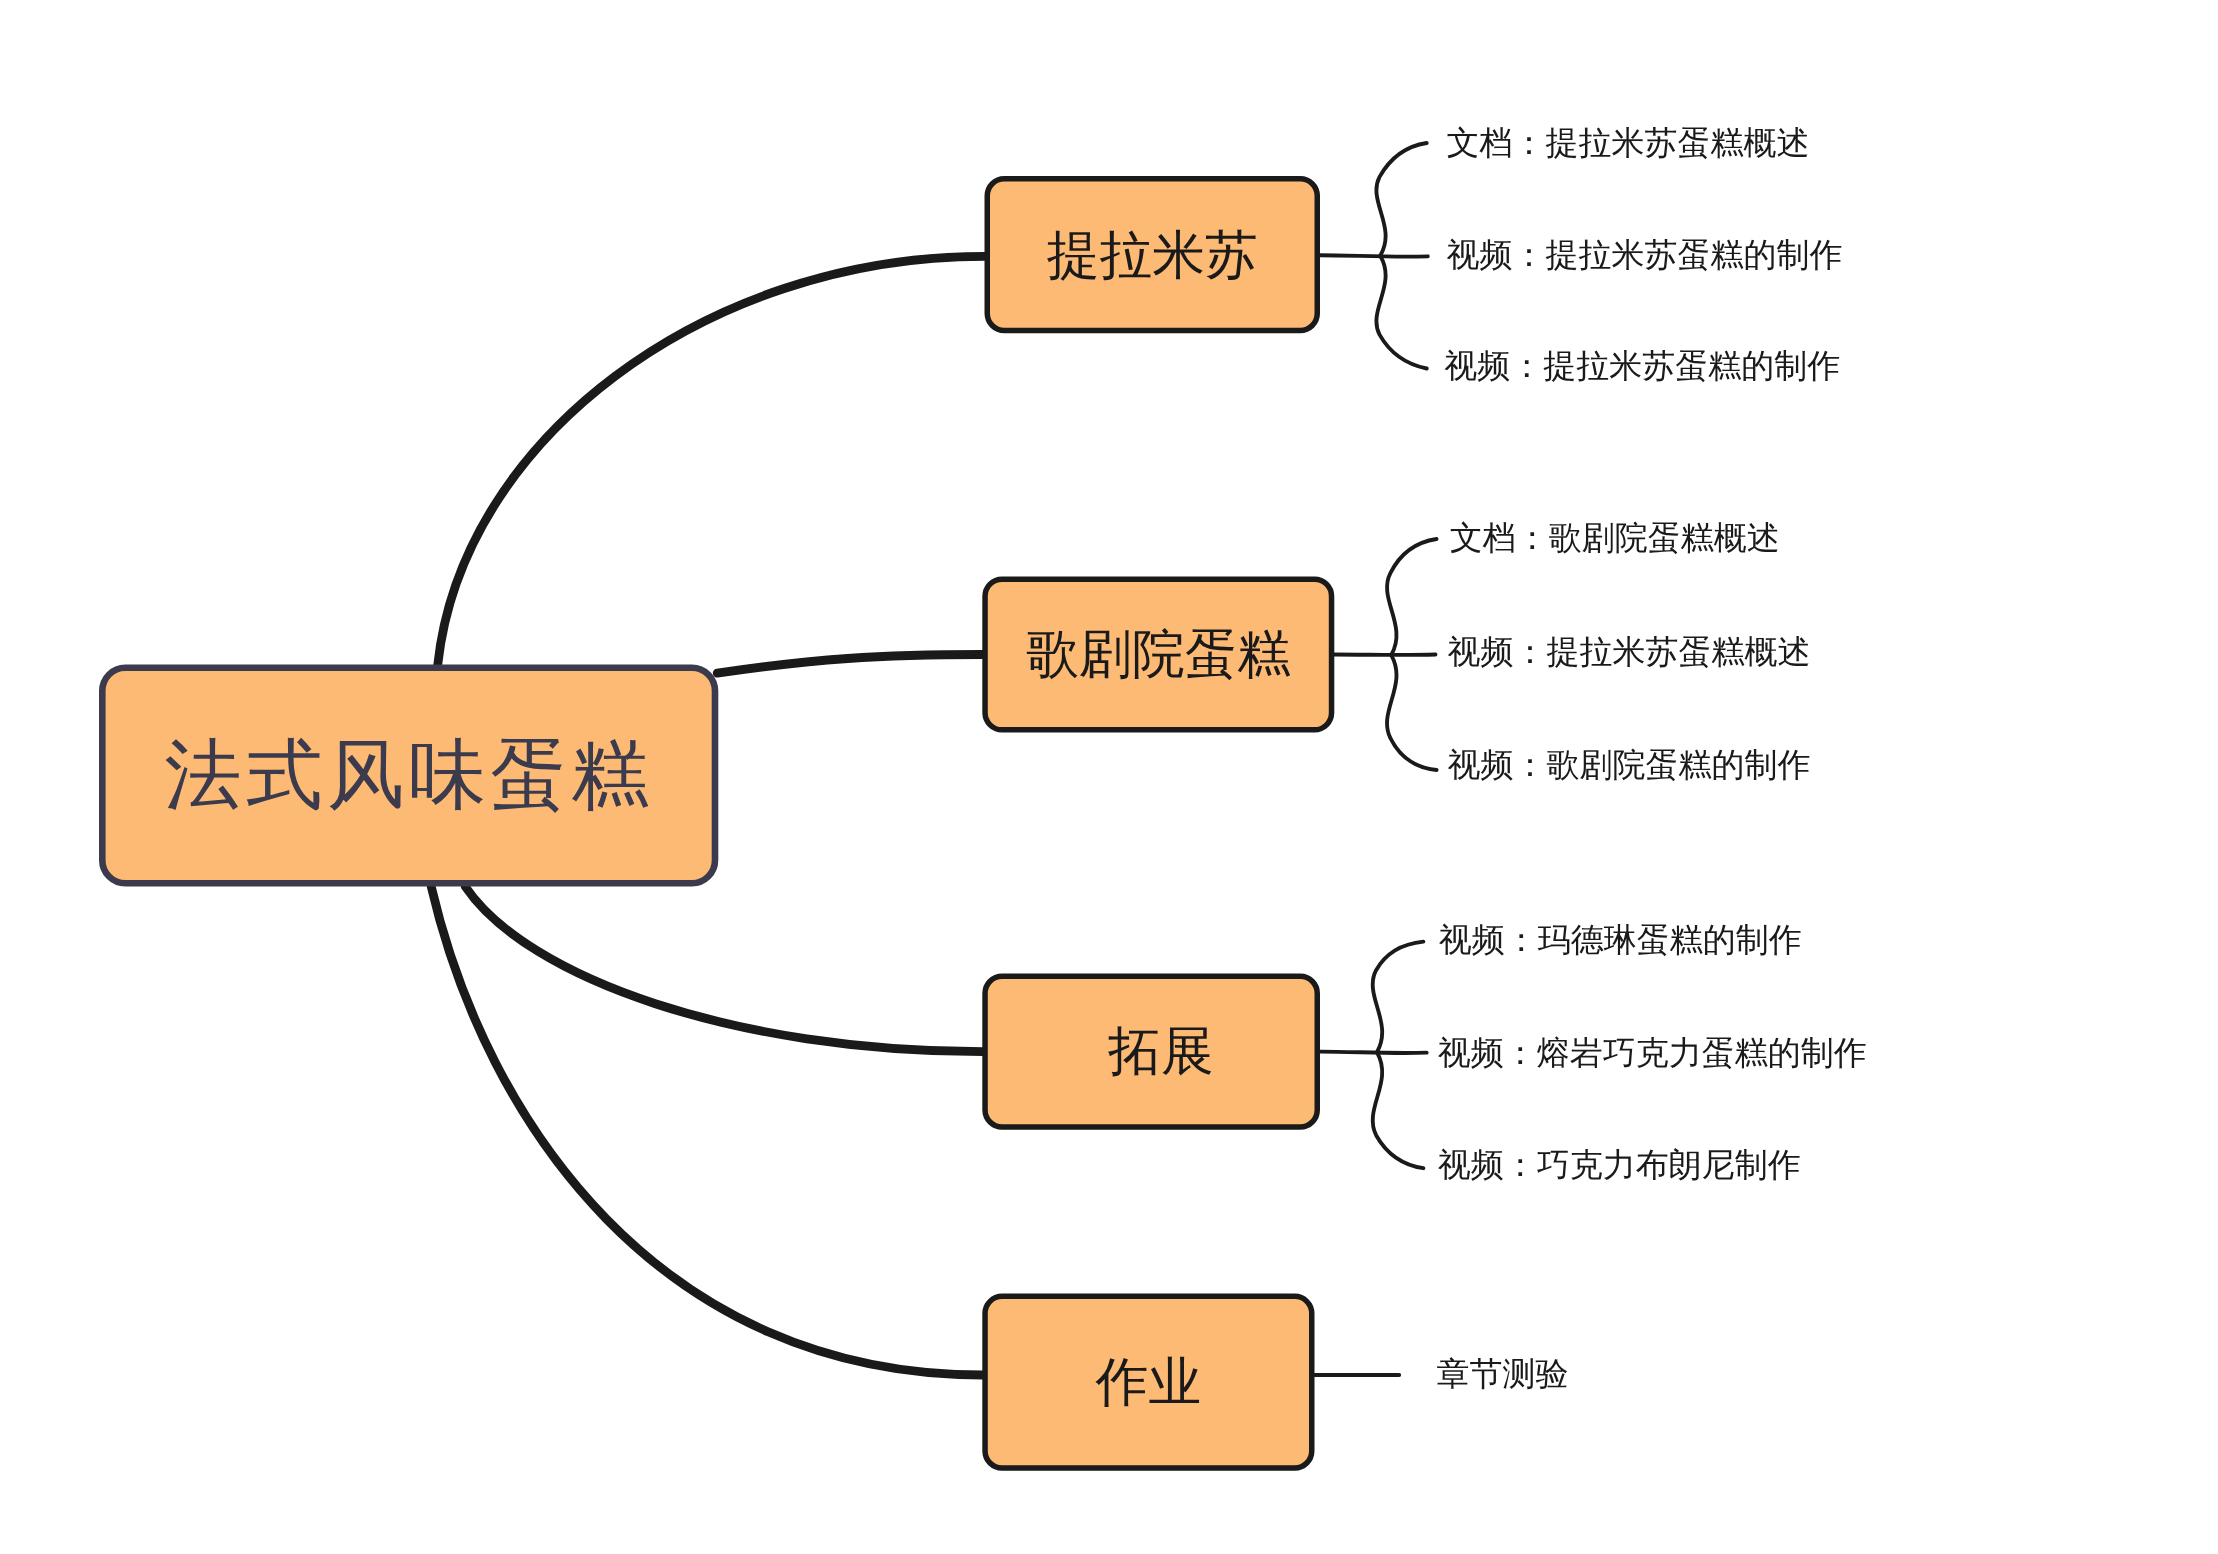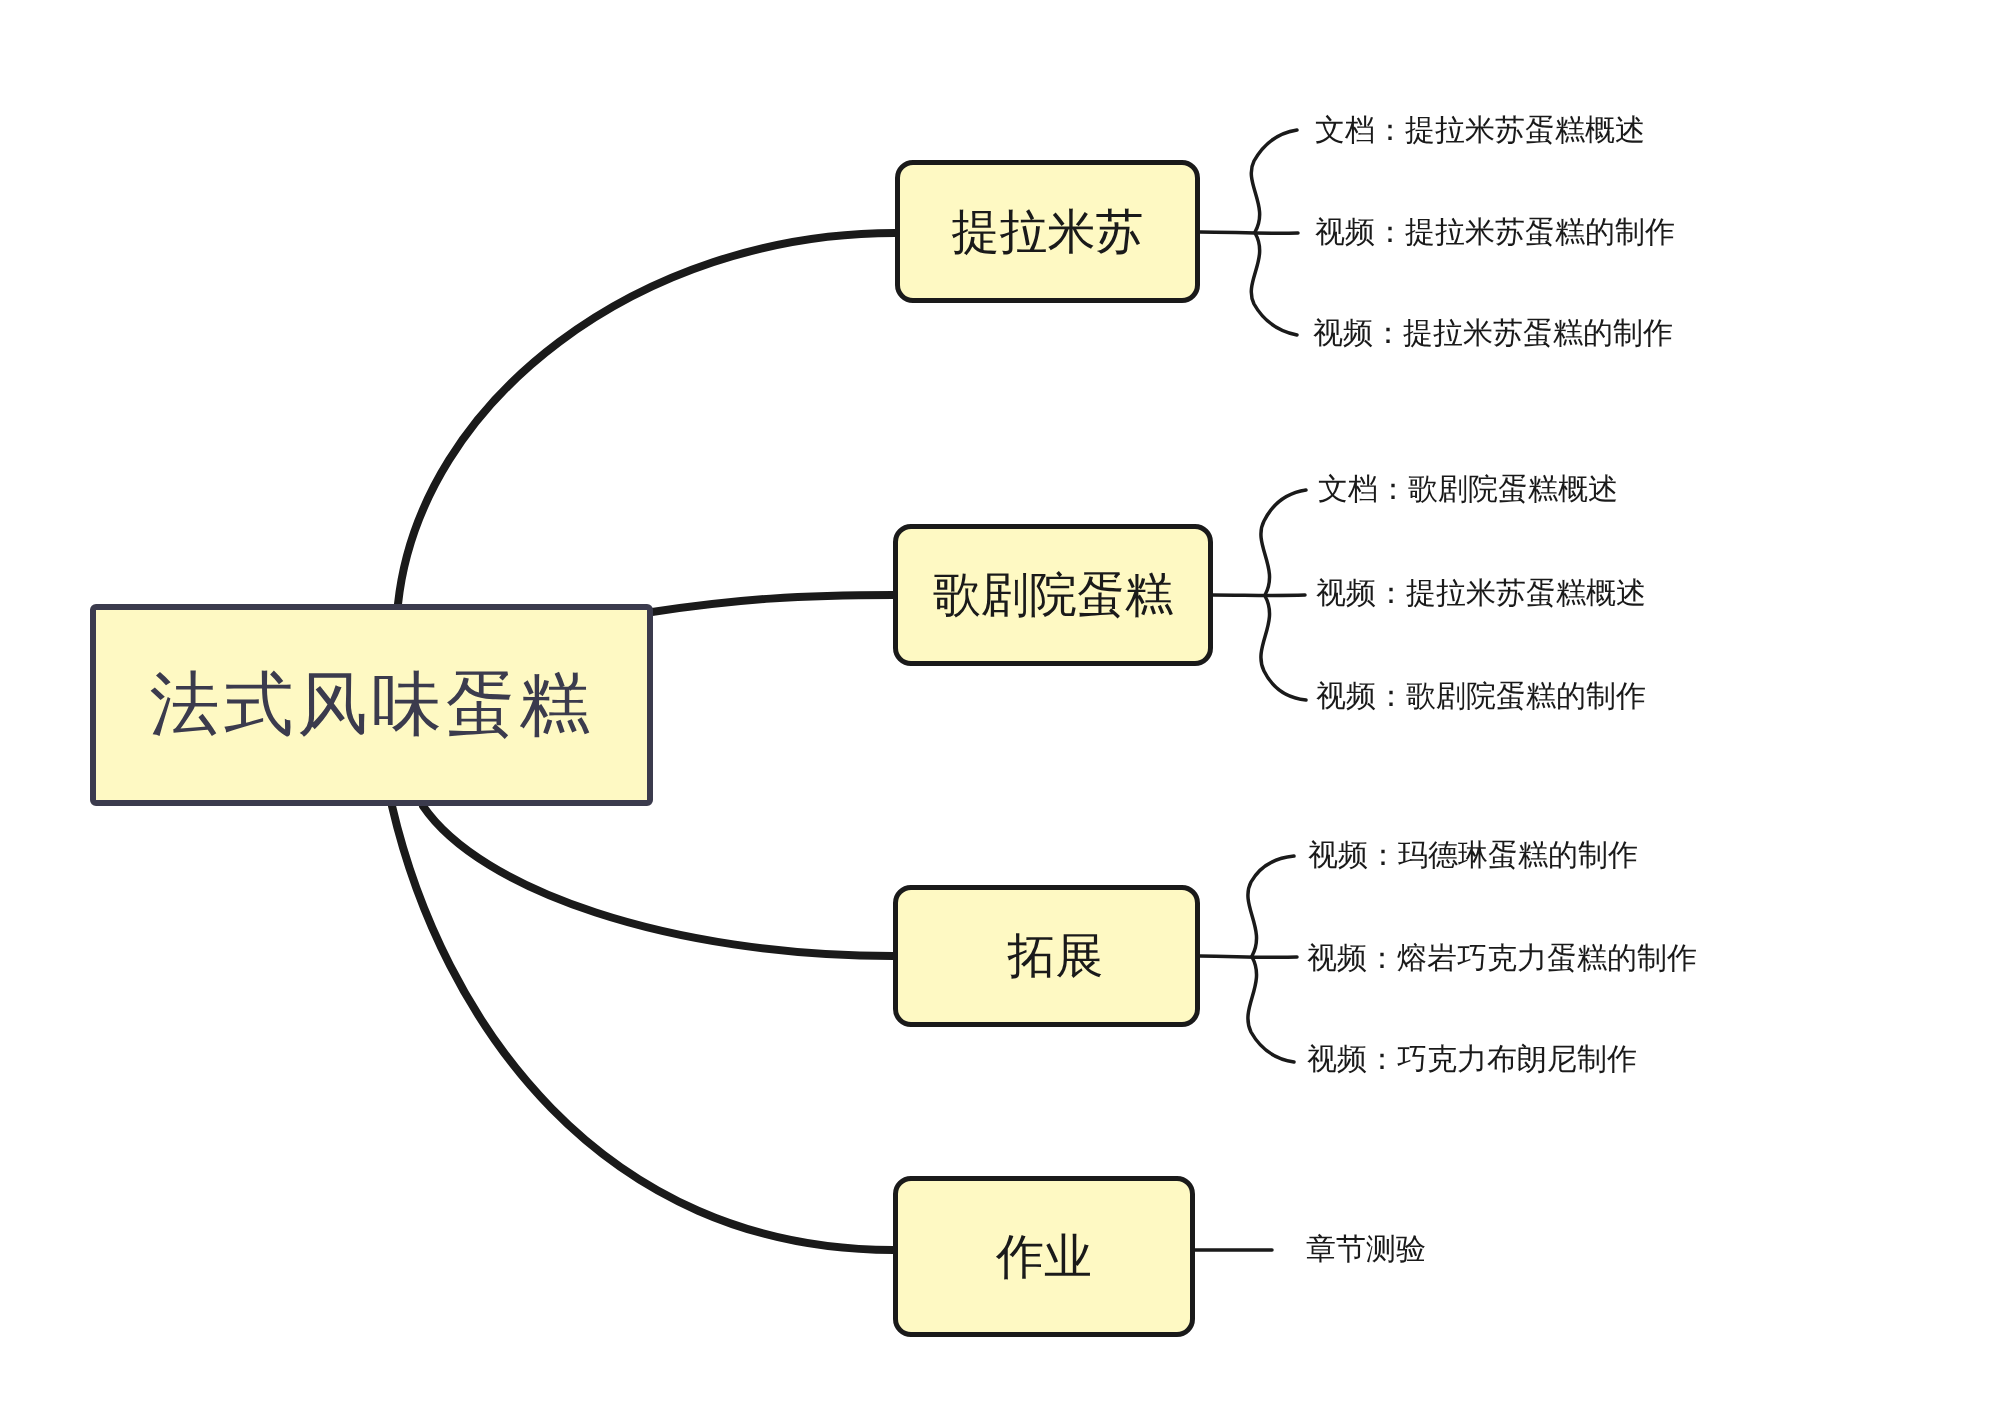--- a/index.html
+++ b/index.html
@@ -10,32 +10,32 @@
     font-family:"Liberation Sans", sans-serif;
     overflow:hidden;
   }
   .edges{position:absolute;left:0;top:0;width:2016px;height:1413px;}
   .edges path, .edges line{fill:none;stroke:#1a1a1a;}
   .edge-root{stroke-width:8;stroke-linecap:round;}
   .edge-brace{stroke-width:3.5;stroke-linecap:round;}
   .node{
     position:absolute;
     display:flex;align-items:center;justify-content:center;
-    background:#fef9c3;
+    background:#fdba74;
     box-sizing:border-box;
     border:5px solid #1a1a1a;
     border-radius:18px;
     color:#1a1a1a;
     font-size:48px;
     white-space:nowrap;
     z-index:2;
   }
   .node.root{
     border:6px solid #3b3b4d;
-    border-radius:6px;
+    border-radius:24px;
     color:#3b3b4d;
     font-size:70px;
     letter-spacing:4px;
   }
   .leaf{
     position:absolute;
     transform:translateY(-52%);
     color:#1a1a1a;
     font-size:30px;
     white-space:nowrap;

